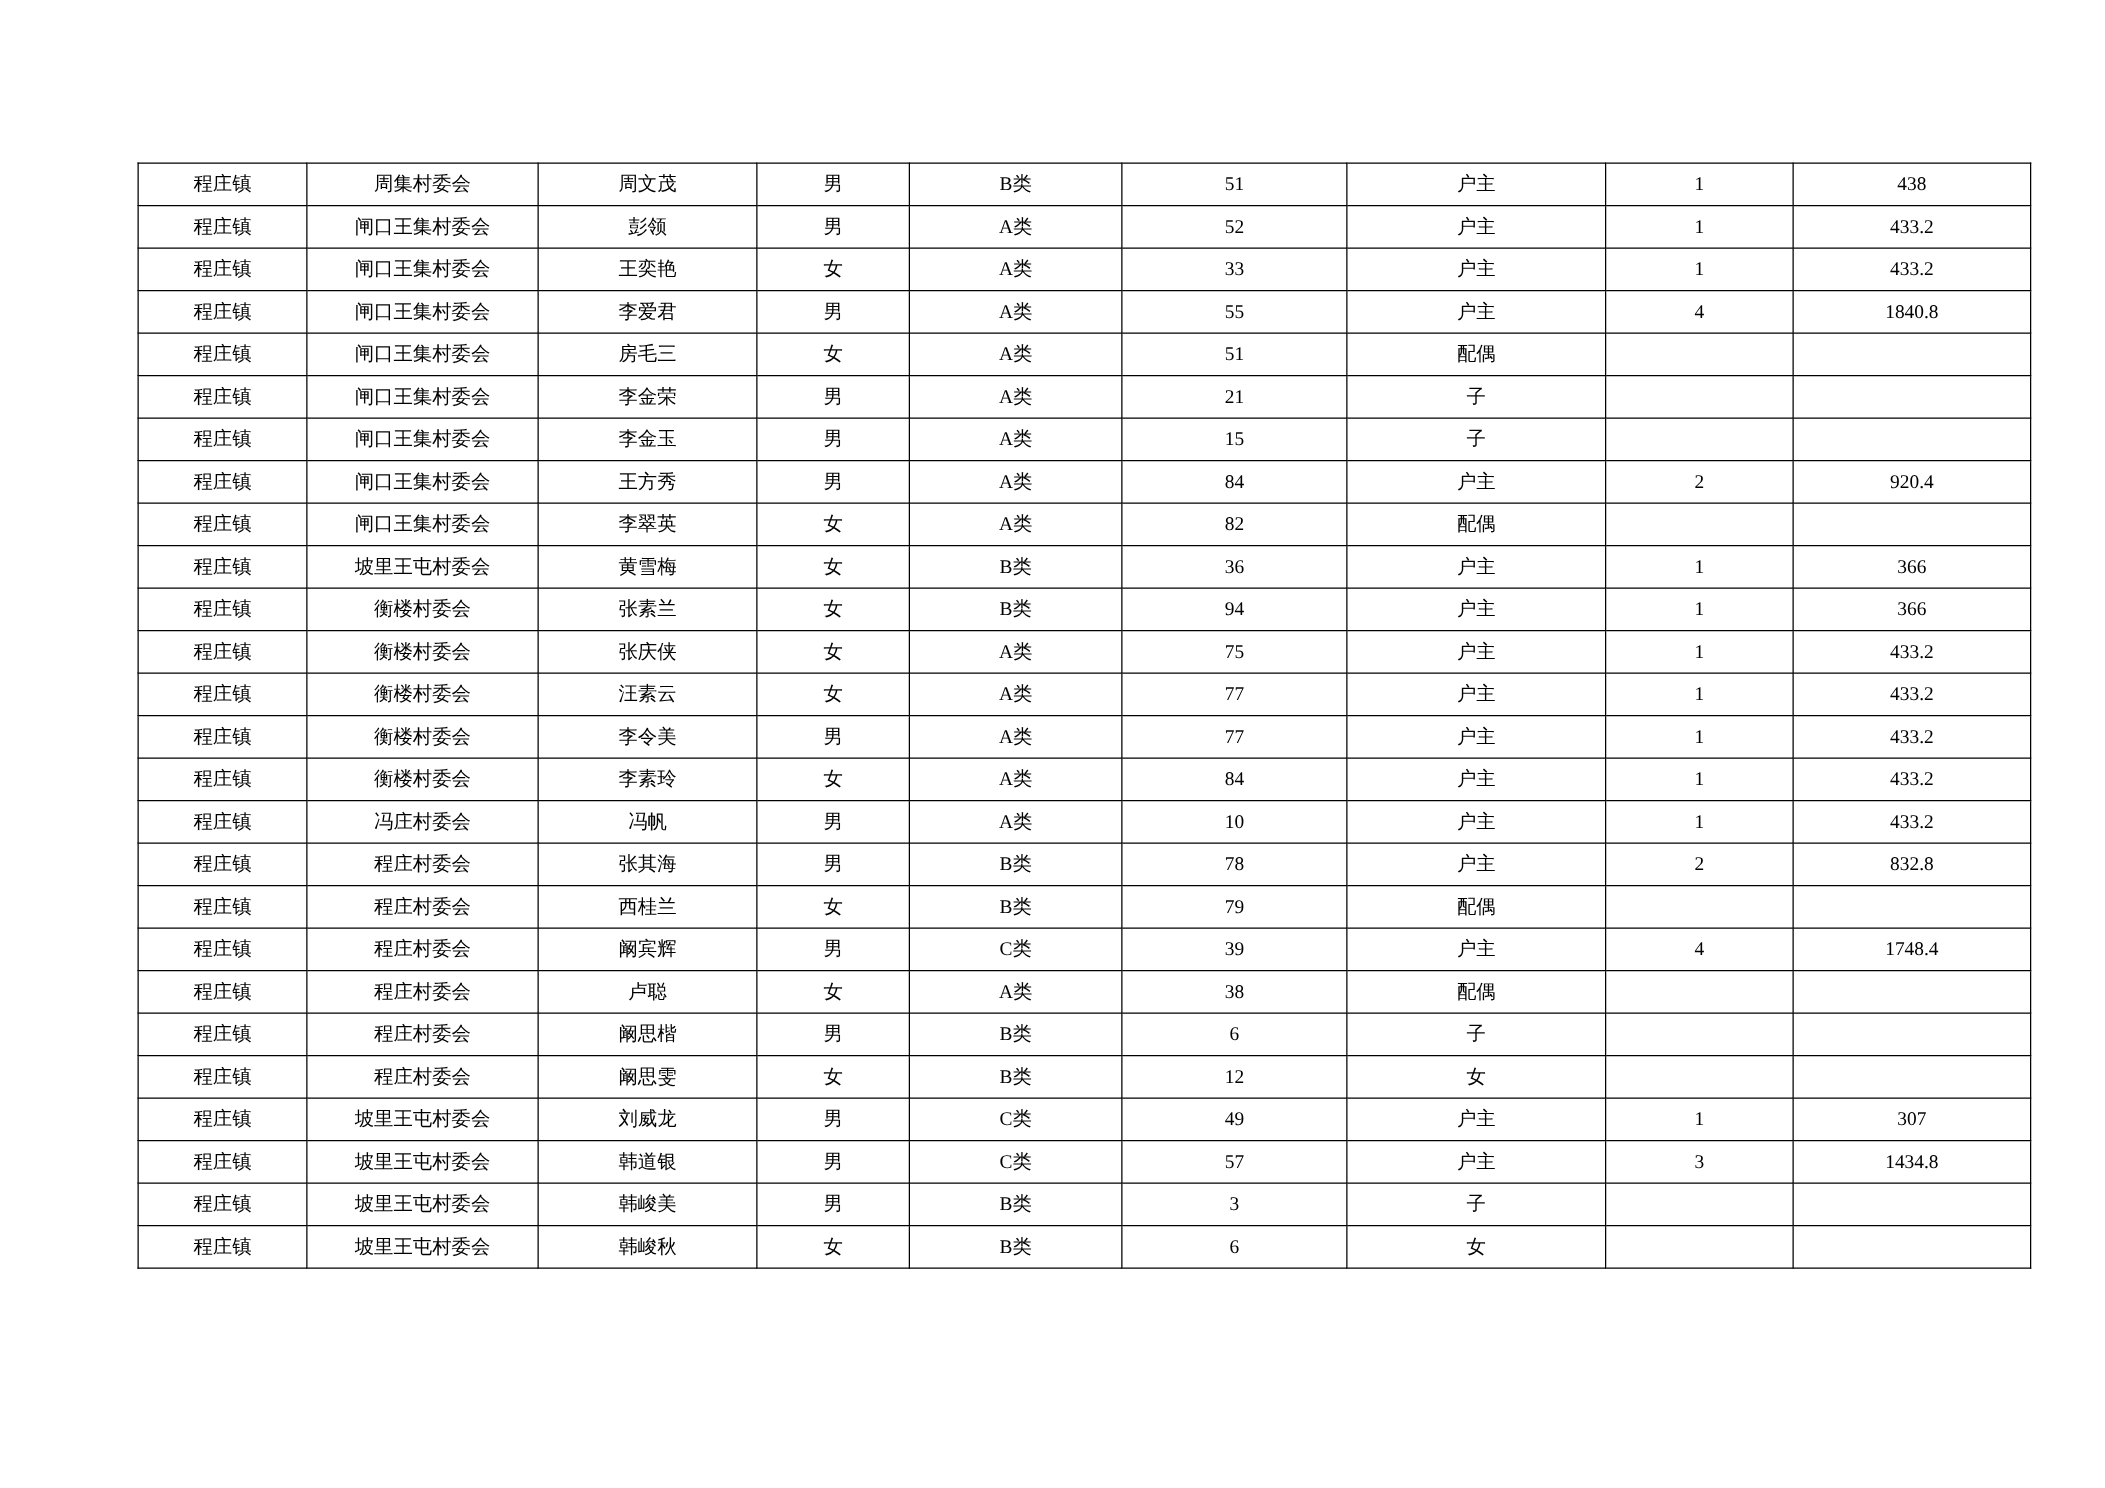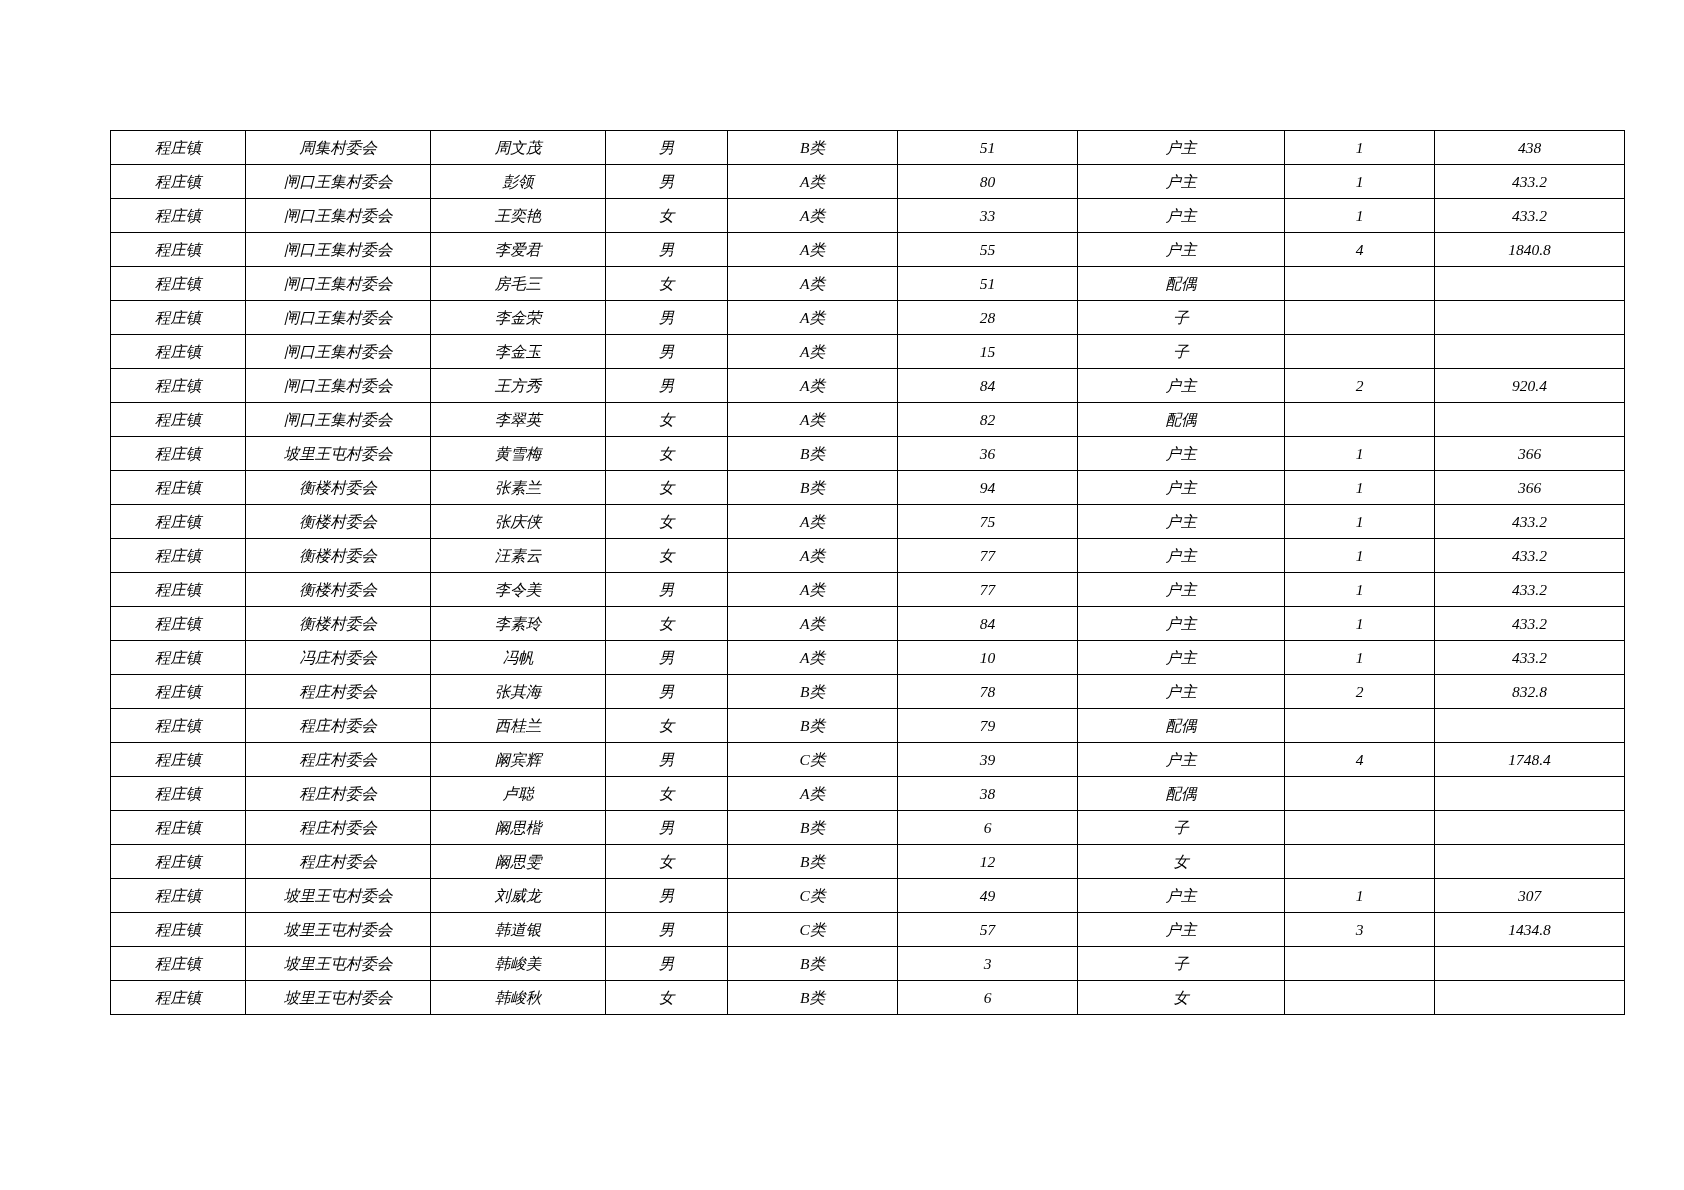--- a/index.html
+++ b/index.html
@@ -23,21 +23,20 @@
   .table-wrap {
     position: absolute;
     left: 110px;
     top: 130px;
     width: 1464px;
   }
   table.data {
     border-collapse: collapse;
     table-layout: fixed;
     width: 1464px;
-    font-style: italic;
   }
   table.data td {
     border: 1px solid #000000;
     height: 33px;
     padding: 0 2px;
     text-align: center;
     vertical-align: middle;
     font-size: 15.5px;
     line-height: 1.1;
     font-family: "Liberation Serif", "DejaVu Serif", serif;
@@ -82,21 +81,21 @@
             <td>户主</td>
             <td>1</td>
             <td>438</td>
           </tr>
           <tr>
             <td>程庄镇</td>
             <td>闸口王集村委会</td>
             <td>彭领</td>
             <td>男</td>
             <td>A类</td>
-            <td>80</td>
+            <td>52</td>
             <td>户主</td>
             <td>1</td>
             <td>433.2</td>
           </tr>
           <tr>
             <td>程庄镇</td>
             <td>闸口王集村委会</td>
             <td>王奕艳</td>
             <td>女</td>
             <td>A类</td>
@@ -126,21 +125,21 @@
             <td>配偶</td>
             <td></td>
             <td></td>
           </tr>
           <tr>
             <td>程庄镇</td>
             <td>闸口王集村委会</td>
             <td>李金荣</td>
             <td>男</td>
             <td>A类</td>
-            <td>28</td>
+            <td>21</td>
             <td>子</td>
             <td></td>
             <td></td>
           </tr>
           <tr>
             <td>程庄镇</td>
             <td>闸口王集村委会</td>
             <td>李金玉</td>
             <td>男</td>
             <td>A类</td>

